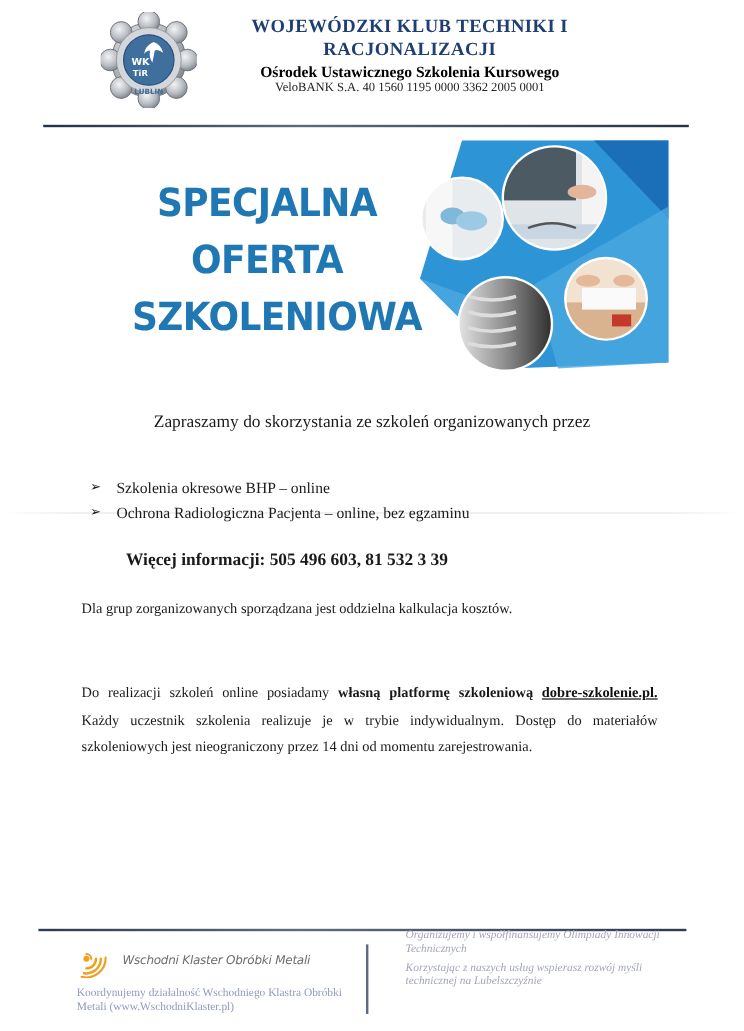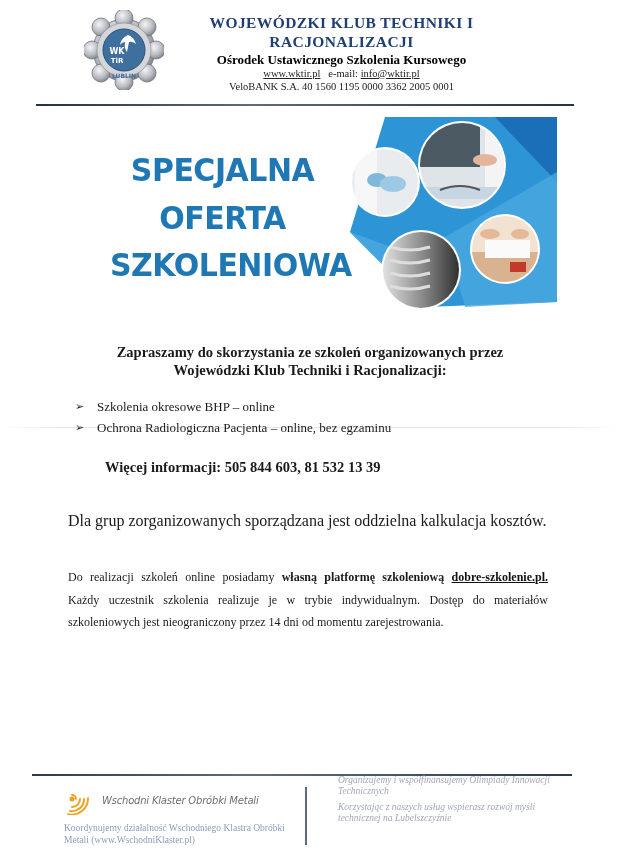--- a/index.html
+++ b/index.html
@@ -18,28 +18,28 @@
   .hdr-ids { display: flex; justify-content: center; gap: 30px; }
   .rule-top { left: 36px; top: 104px; width: 538px; height: 2px; background: linear-gradient(90deg,#20324a,#5c6b7c 40%,#223449); }
 
   
   .banner-text { left: 110px; top: 152px; width: 225px; text-align: center;
     font-family: "DejaVu Sans", sans-serif; font-weight: bold; color: #1f78b4;
     font-size: 30px; line-height: 44px; letter-spacing: -0.5px; transform: scaleY(1.08); }
   .banner-img { left: 345px; top: 112px; width: 215px; height: 198px; }
 
   
-  .intro { left: 60px; top: 343px; width: 500px; text-align: center; font-weight: bold; font-size: 14.5px; line-height: 1.25; }
+  .intro { left: 60px; top: 343px; width: 500px; text-align: center; font-weight: normal; font-size: 14.5px; line-height: 1.25; }
   .bullets { left: 75px; top: 396px; width: 480px; font-size: 13px; line-height: 21px; }
   .bullets li { list-style: none; display: flex; align-items: center; }
   .bullets .arr { width: 22px; font-size: 11px; }
   .scan-line { left: 0; top: 427px; width: 620px; height: 1px; background: linear-gradient(90deg, transparent, #d4d4d4 10%, #d4d4d4 90%, transparent); opacity: .6; }
 
   .more { left: 105px; top: 459px; font-weight: bold; font-size: 14.5px; }
-  .groups { left: 68px; top: 512px; font-size: 16px; }
+  .groups { left: 68px; top: 500px; font-size: 12px; }
 
   .para { left: 68px; top: 566px; width: 480px; font-size: 12px; line-height: 22.5px; text-align: justify; }
   .para b { font-weight: bold; }
   .para a { color: #111; font-weight: bold; text-decoration: underline; }
 
   
   .rule-bot { left: 32px; top: 774px; width: 540px; height: 2px; background: linear-gradient(90deg,#2b3b52,#5d6c7e 40%,#2b3b52); }
   .foot-logo { left: 64px; top: 785px; display: flex; align-items: center; gap: 8px; }
   .foot-logo-text { font-family: "DejaVu Sans", sans-serif; font-style: italic; font-size: 10px; color: #6d6d6d; letter-spacing: -0.2px; }
   .foot-left { left: 64px; top: 823px; width: 230px; font-size: 9.5px; color: #8e9bbd; line-height: 1.25; }
@@ -75,25 +75,20 @@
     <path d="M44 25 q6 2 8 9 q-4 -3 -7 -2 l-2 10 q-3 -4 -2 -10 q-3 0 -5 3 q1 -7 8 -10z" fill="#fff"></path>
     <text x="33" y="44" font-family="DejaVu Sans, sans-serif" font-size="8" font-weight="bold" fill="#fff" text-anchor="middle">WK</text>
     <text x="33" y="53" font-family="DejaVu Sans, sans-serif" font-size="7" font-weight="bold" fill="#fff" text-anchor="middle">TiR</text>
     <text x="40" y="68" font-family="DejaVu Sans, sans-serif" font-size="6" font-weight="bold" fill="#3f6f9c" text-anchor="middle">LUBLIN</text>
   </svg>
 </div>
 
 <div class="abs hdr">
   <div class="hdr-title">WOJEWÓDZKI KLUB TECHNIKI I RACJONALIZACJI</div>
   <div class="hdr-sub">Ośrodek Ustawicznego Szkolenia Kursowego</div>
-  <div class="hdr-line">
-    <a>www.wktir.pl</a>&nbsp;&nbsp;
-    <span>e-mail:</span>
-    <a>info@wktir.pl</a>
-  </div>
   <div class="hdr-line">VeloBANK S.A. 40 1560 1195 0000 3362 2005 0001</div>
 </div>
 <div class="abs rule-top"></div>
 
 <div class="abs banner-text">
   <div>SPECJALNA</div>
   <div>OFERTA</div>
   <div>SZKOLENIOWA</div>
 </div>
 
@@ -159,37 +154,36 @@
         <ellipse cx="145" cy="122" rx="10" ry="5" fill="#e6b89a"></ellipse>
         <ellipse cx="175" cy="122" rx="9" ry="5" fill="#e6b89a"></ellipse>
         <rect x="165" y="150" width="16" height="10" fill="#c43a2a"></rect>
       </g>
     </g>
   </svg>
 </div>
 
 <div class="abs intro">
   <div>Zapraszamy do skorzystania ze szkoleń organizowanych przez</div>
-  <div>Wojewódzki Klub Techniki i Racjonalizacji:</div>
 </div>
 
 <div class="abs scan-line"></div>
 
 <ul class="abs bullets">
   <li>
     <span class="arr">➢</span>
     <span>Szkolenia okresowe BHP – online</span>
   </li>
   <li>
     <span class="arr">➢</span>
     <span>Ochrona Radiologiczna Pacjenta – online, bez egzaminu</span>
   </li>
 </ul>
 
-<div class="abs more">Więcej informacji: 505 844 603, 81 532 13 39</div>
+<div class="abs more">Więcej informacji: 505 496 603, 81 532 3 39</div>
 
 <div class="abs groups">Dla grup zorganizowanych sporządzana jest oddzielna kalkulacja kosztów.</div>
 
 <div class="abs para">
   <span>Do realizacji szkoleń online posiadamy </span><b>własną platformę szkoleniową</b><span> </span><a>dobre-szkolenie.pl.</a><span> Każdy uczestnik szkolenia realizuje je w trybie indywidualnym. Dostęp do materiałów szkoleniowych jest nieograniczony przez 14 dni od momentu zarejestrowania.</span>
 </div>
 
 <div class="abs rule-bot"></div>
 
 <div class="abs foot-logo">

